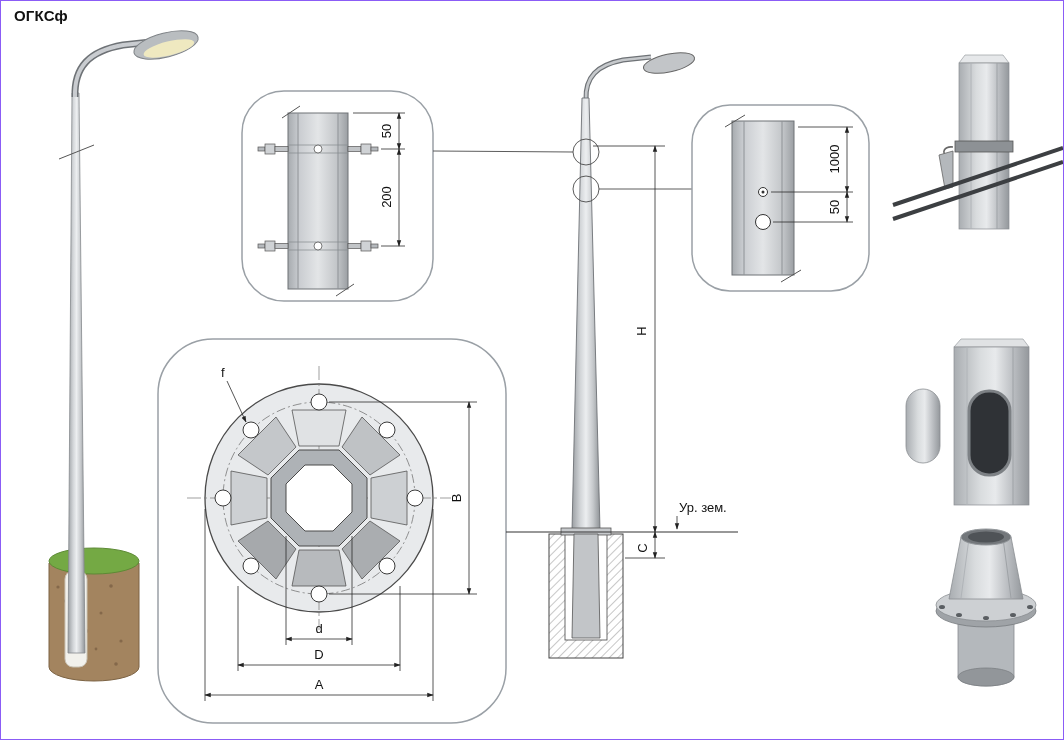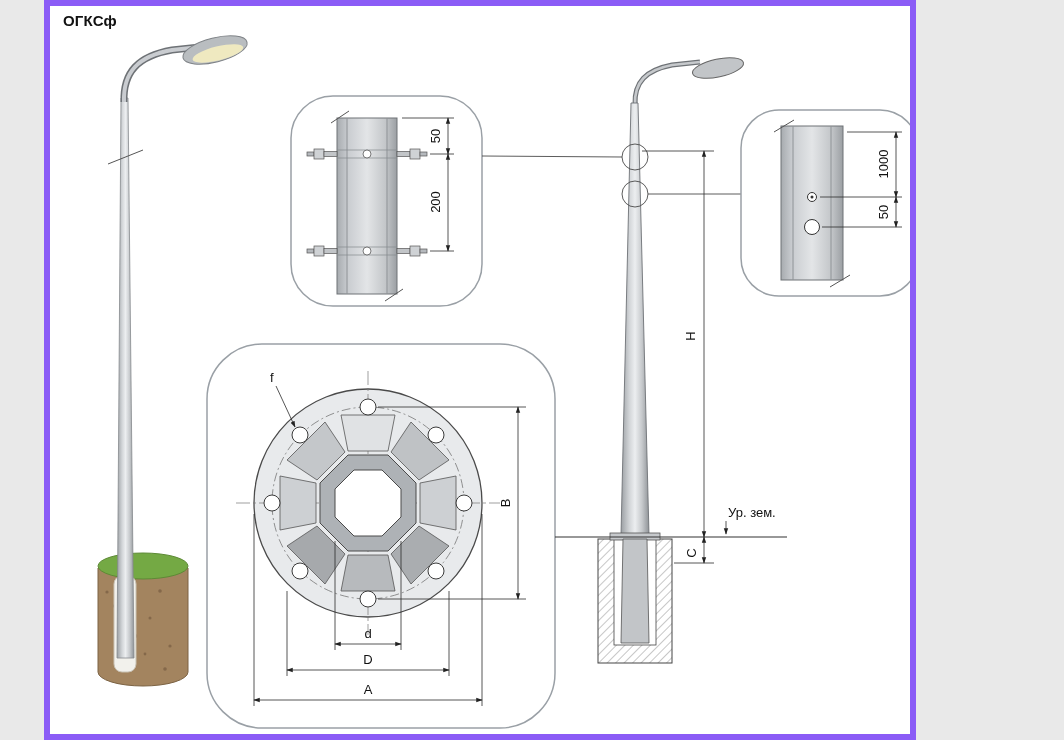--- a/index.html
+++ b/index.html
@@ -1,20 +1,20 @@
 <!DOCTYPE html>
 <html style="--background: #ffffff; --line: #2b2b2b; --frame-border: #9aa0a6; --grass: #74a944; --soil: #a3845f; --lamp-glow: #efe9c0; --cable: #3c3f42; --steel-light: #e8eaec; --steel-mid: #c6c9cc; --steel-dark: #94989c;"><head>
 <meta charset="utf-8">
 <style>
   html,body { margin:0; padding:0; background:#e9e9e9; }
   .page {
-    position:relative; width:872px; height:740px;
+    position:relative; width:1064px; height:740px;
     background:var(--background,#ffffff);
-    border:6px solid #8b5cf6; box-sizing:border-box;
-    font-family:"Liberation Sans", sans-serif; overflow:hidden;margin-left:44px;
+    border:1px solid #8b5cf6; box-sizing:border-box;
+    font-family:"Liberation Sans", sans-serif; overflow:hidden;
   }
   .title {
     position:absolute; left:13px; top:6px; font-size:15px; font-weight:600;
     color:#111; letter-spacing:0.2px;
   }
   svg { display:block; position:absolute; left:0; top:0; }
   .frame   { fill:#ffffff; stroke:var(--frame-border,#9aa0a6); stroke-width:1.5; }
   .dim     { stroke:var(--line,#2b2b2b); stroke-width:0.8; fill:none; }
   .dimtext { font:13px "Liberation Sans",sans-serif; fill:#111; }
   .callout { stroke:#4a4a4a; stroke-width:0.9; fill:none; }

